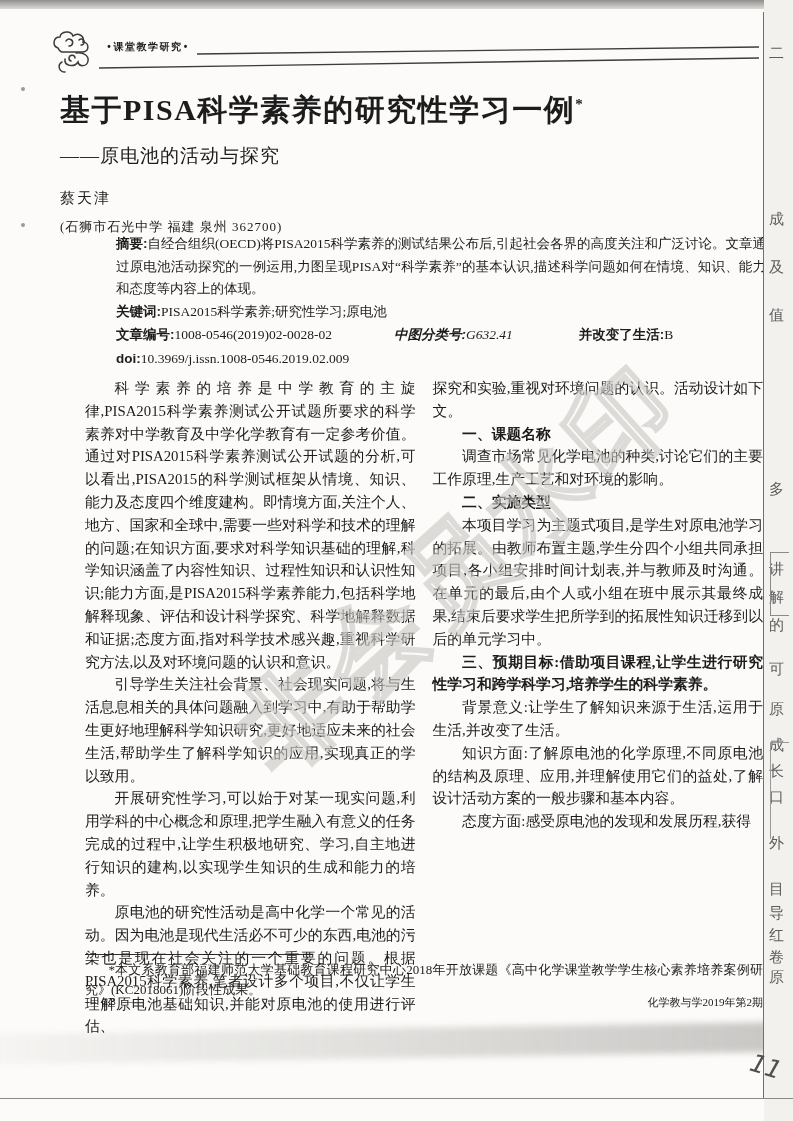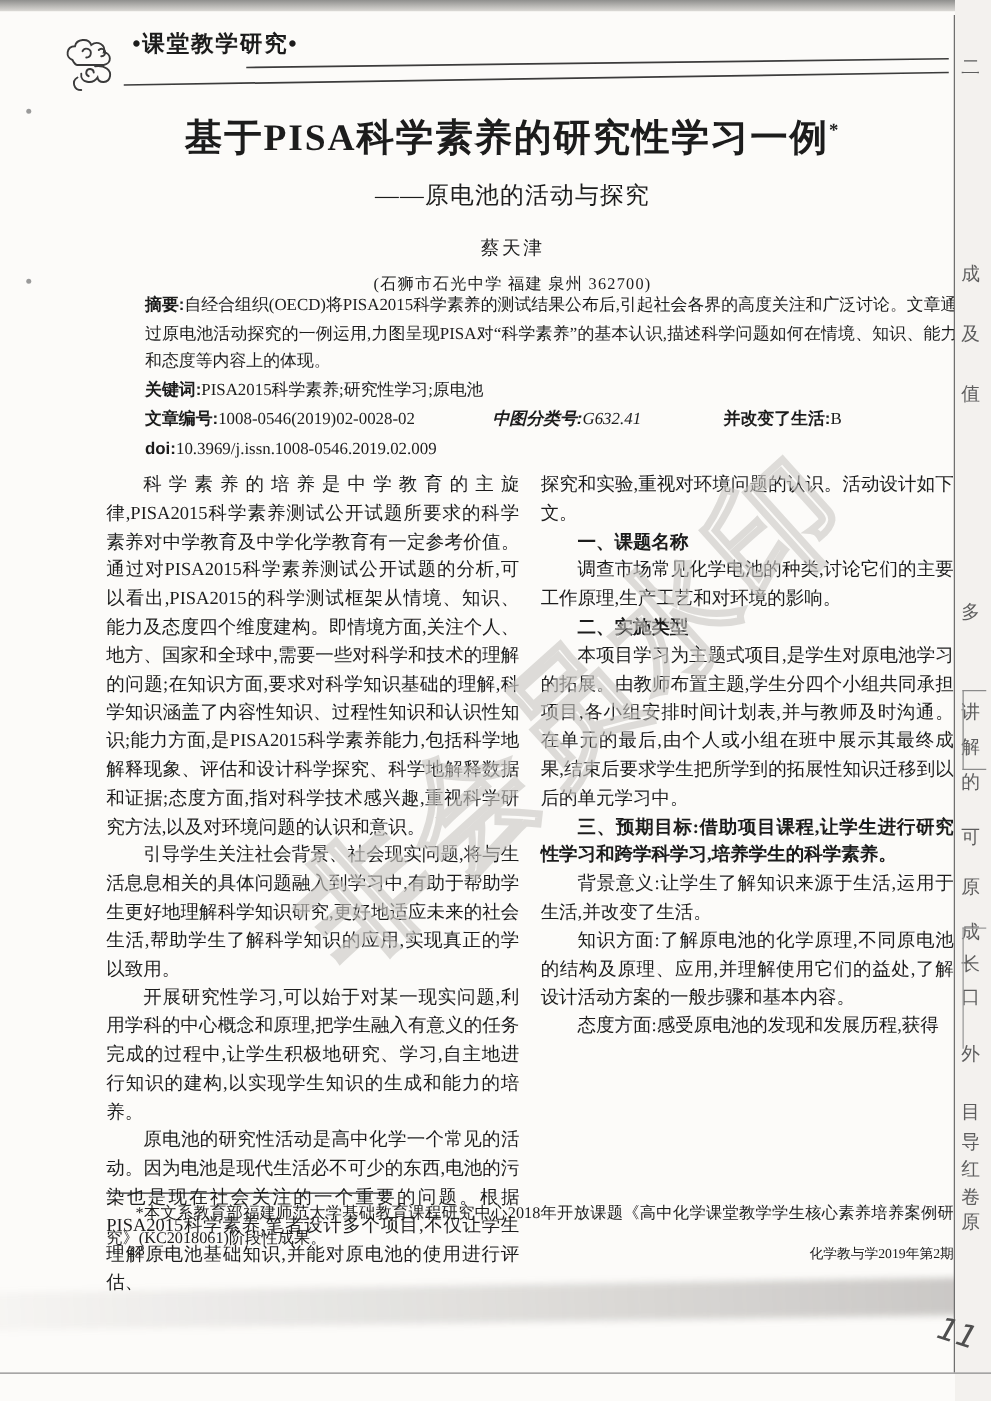--- a/index.html
+++ b/index.html
@@ -5,26 +5,26 @@
   html,body{margin:0;padding:0;background:#e9e7e4;}
   .page{
     position:relative;width:793px;height:1121px;overflow:hidden;
     background:#fcfbf9;color:#1c1c1c;
     font-family:"Liberation Serif","DejaVu Serif",serif;
   }
   .top-band{position:absolute;left:0;top:0;width:793px;height:9px;
     background:linear-gradient(to bottom,#8f8f8d,#dcdad6);}
   
   .ornament{position:absolute;left:46px;top:28px;}
-  .header-label{position:absolute;left:106px;top:23px;
-    font-family:Liberation Sans, sans-serif;
-    font-size:18px;font-weight:bold;letter-spacing:1.5px;}
+  .header-label{position:absolute;left:106px;top:40px;
+    font-family:Liberation Mono, monospace;
+    font-size:10px;font-weight:bold;letter-spacing:1.5px;}
   .header-rules{position:absolute;left:45px;top:28px;}
   
-  .title-wrap{position:absolute;left:60px;top:90px;width:700px;text-align:center;}
+  .title-wrap{position:absolute;left:60px;top:90px;width:700px;text-align:left;}
   .main-title{font-size:30px;font-weight:bold;letter-spacing:1.5px;margin:0;}
   .main-title sup{font-size:15px;}
   .subtitle{font-size:19px;margin-top:12px;letter-spacing:1px;}
   .author{font-size:15px;margin-top:20px;letter-spacing:2px;}
   .affiliation{font-size:13px;margin-top:10px;letter-spacing:1px;}
   
   .meta{position:absolute;left:116px;top:233px;width:650px;
     font-size:13.5px;line-height:22.5px;text-align:justify;}
   .meta .lbl{font-family:"Liberation Sans","DejaVu Sans",sans-serif;font-weight:bold;}
   .meta p{margin:0;}

